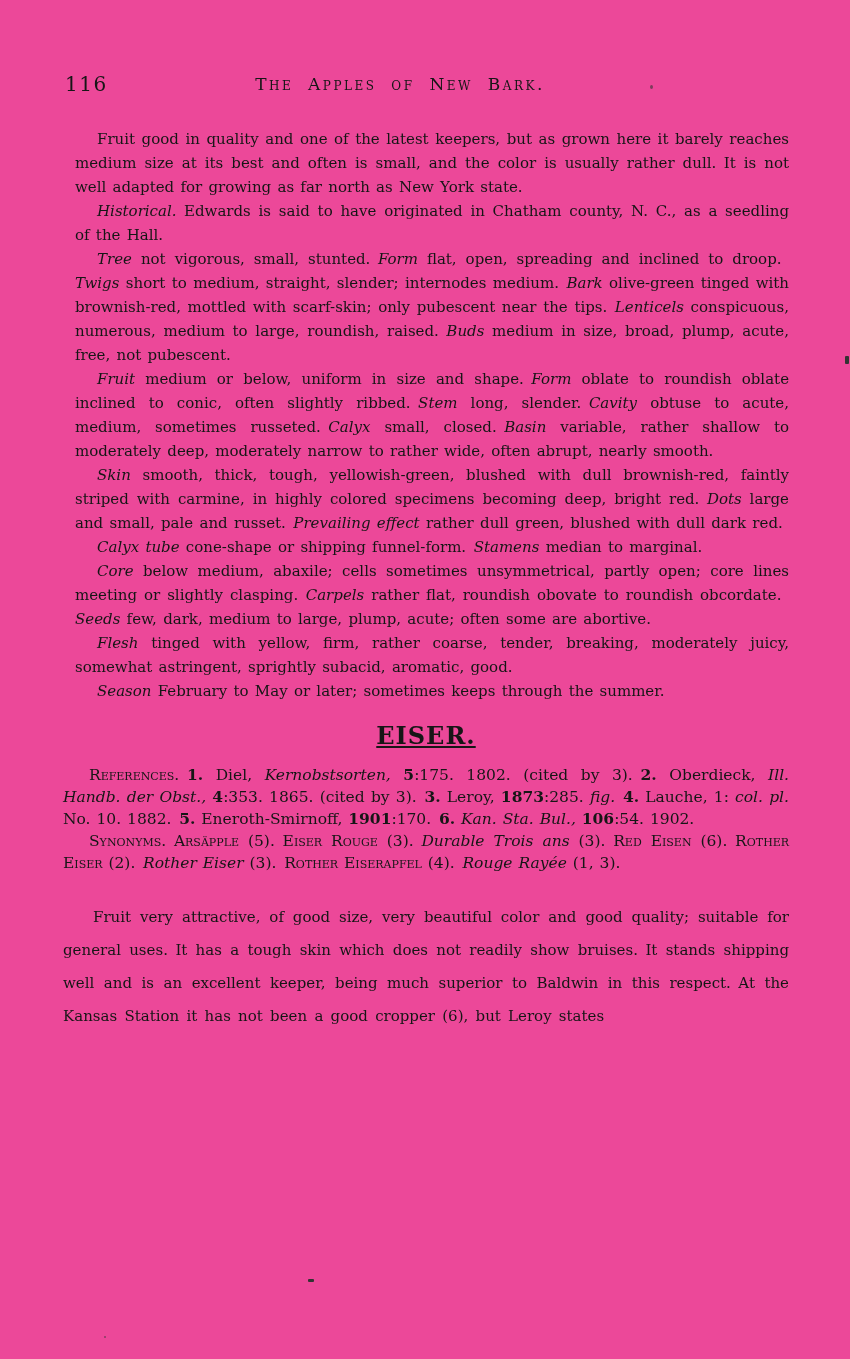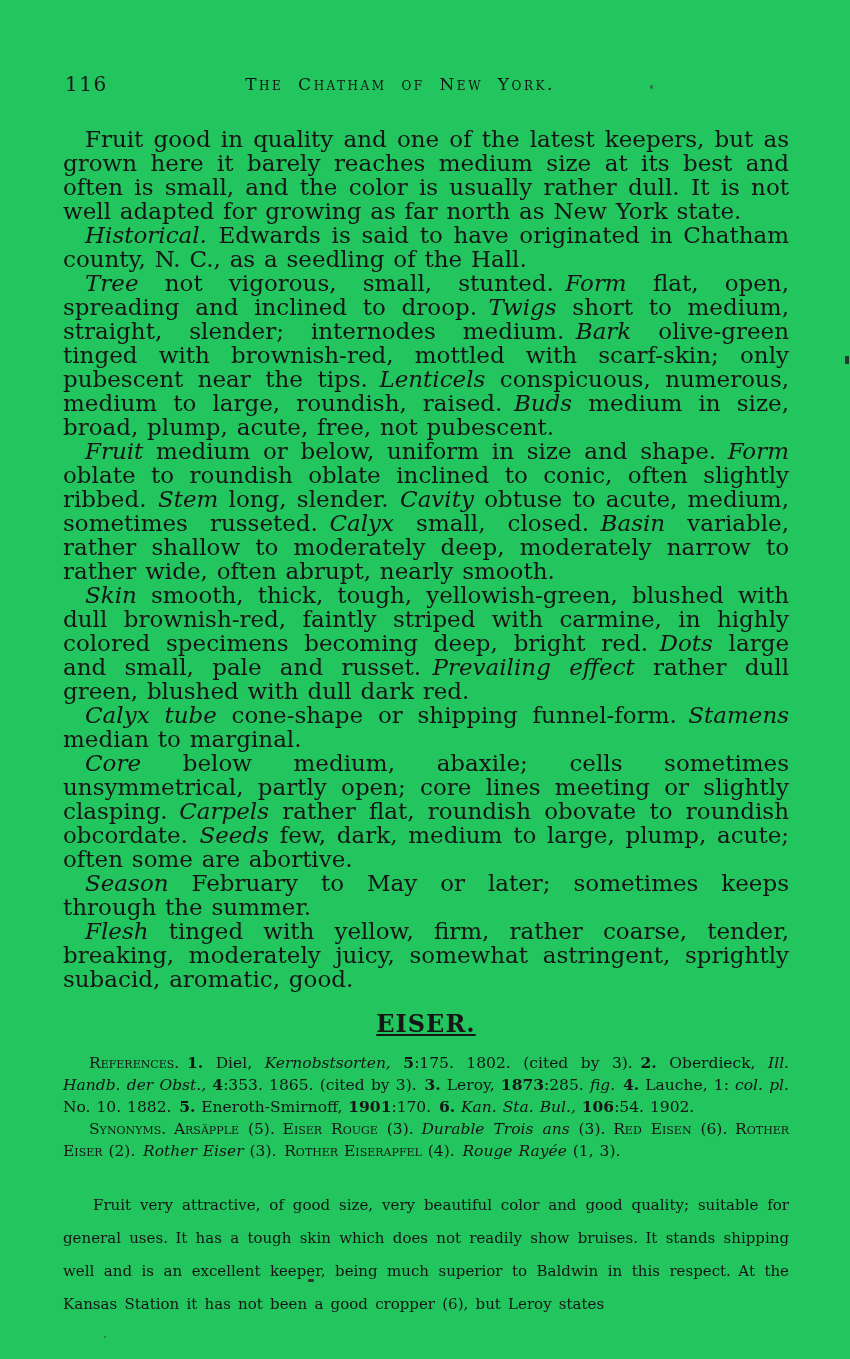--- a/index.html
+++ b/index.html
@@ -1,35 +1,35 @@
 <!DOCTYPE html>
 <html lang="en"><head>
 <meta charset="utf-8">
 <style>
   html, body { margin:0; padding:0; background:#ffffff; }
   .page {
     position:relative;
     width:850px; height:1359px;
-    background:#22c55e;
+    background:#ec4899;
     font-family:"DejaVu Serif", serif;
     color:#161616;
     overflow:hidden;
   }
   .content { position:absolute; left:63px; top:0; width:726px; }
 
   .page-header { position:relative; height:26px; margin-top:72px; }
   .page-number { position:absolute; left:2px; top:0; font-size:20px; letter-spacing:1.5px; }
   .running-title {
     position:absolute; left:0; right:52px; top:2px;
     text-align:center; font-variant:small-caps;
     font-size:17px; letter-spacing:2.5px; word-spacing:7px;
   }
 
   .para { margin:0; text-align:justify; }
-  .para.body  { font-size:23px;   line-height:24px; text-indent:22px; word-spacing:1.5px; }
+  .para.body  { font-size:15px;   line-height:24px; text-indent:22px; word-spacing:1.5px;margin-left:12px; }
   .para.refs  { font-size:15.5px; line-height:22px; text-indent:26px; word-spacing:1px; }
   .para.large { font-size:15px;   line-height:33px; text-indent:30px; word-spacing:2.5px; margin-top:27px; }
   [data-name="intro-paragraph"] { margin-top:29px; }
 
   .subhead {
     text-align:center; font-variant:small-caps;
     font-size:16px; letter-spacing:2px;
     margin:5px 0 6px; font-weight:normal;
   }
   .variety {
@@ -45,32 +45,32 @@
 
   .speck { position:absolute; background:#333; border-radius:50%; }
 </style>
 </head>
 <body>
 
 <div class="page" data-name="book-page">
   <div class="content" data-name="text-column">
     <div class="page-header" data-name="page-header">
       <span class="page-number" data-name="page-number">116</span>
-      <span class="running-title" data-name="running-title">The Chatham of New York.</span>
+      <span class="running-title" data-name="running-title">The Apples of New Bark.</span>
     </div>
     <div data-name="page-content">
         <p class="para body" data-name="intro-paragraph"><span data-name="text-segment">Fruit good in quality and one of the latest keepers, but as grown here it barely reaches medium size at its best and often is small, and the color is usually rather dull. It is not well adapted for growing as far north as New York state.</span></p>
         <p class="para body" data-name="historical-paragraph"><span class="i" data-name="text-segment">Historical.</span><span data-name="text-segment"> Edwards is said to have originated in Chatham county, N. C., as a seedling of the Hall.</span></p>
         <p class="para body" data-name="tree-paragraph"><span class="i" data-name="text-segment">Tree</span><span data-name="text-segment"> not vigorous, small, stunted. </span><span class="i" data-name="text-segment">Form</span><span data-name="text-segment"> flat, open, spreading and inclined to droop. </span><span class="i" data-name="text-segment">Twigs</span><span data-name="text-segment"> short to medium, straight, slender; internodes medium. </span><span class="i" data-name="text-segment">Bark</span><span data-name="text-segment"> olive-green tinged with brownish-red, mottled with scarf-skin; only pubescent near the tips. </span><span class="i" data-name="text-segment">Lenticels</span><span data-name="text-segment"> conspicuous, numerous, medium to large, roundish, raised. </span><span class="i" data-name="text-segment">Buds</span><span data-name="text-segment"> medium in size, broad, plump, acute, free, not pubescent.</span></p>
         <p class="para body" data-name="fruit-paragraph"><span class="i" data-name="text-segment">Fruit</span><span data-name="text-segment"> medium or below, uniform in size and shape. </span><span class="i" data-name="text-segment">Form</span><span data-name="text-segment"> oblate to roundish oblate inclined to conic, often slightly ribbed. </span><span class="i" data-name="text-segment">Stem</span><span data-name="text-segment"> long, slender. </span><span class="i" data-name="text-segment">Cavity</span><span data-name="text-segment"> obtuse to acute, medium, sometimes russeted. </span><span class="i" data-name="text-segment">Calyx</span><span data-name="text-segment"> small, closed. </span><span class="i" data-name="text-segment">Basin</span><span data-name="text-segment"> variable, rather shallow to moderately deep, moderately narrow to rather wide, often abrupt, nearly smooth.</span></p>
         <p class="para body" data-name="skin-paragraph"><span class="i" data-name="text-segment">Skin</span><span data-name="text-segment"> smooth, thick, tough, yellowish-green, blushed with dull brownish-red, faintly striped with carmine, in highly colored specimens becoming deep, bright red. </span><span class="i" data-name="text-segment">Dots</span><span data-name="text-segment"> large and small, pale and russet. </span><span class="i" data-name="text-segment">Prevailing effect</span><span data-name="text-segment"> rather dull green, blushed with dull dark red.</span></p>
         <p class="para body" data-name="calyx-tube-paragraph"><span class="i" data-name="text-segment">Calyx tube</span><span data-name="text-segment"> cone-shape or shipping funnel-form. </span><span class="i" data-name="text-segment">Stamens</span><span data-name="text-segment"> median to marginal.</span></p>
         <p class="para body" data-name="core-paragraph"><span class="i" data-name="text-segment">Core</span><span data-name="text-segment"> below medium, abaxile; cells sometimes unsymmetrical, partly open; core lines meeting or slightly clasping. </span><span class="i" data-name="text-segment">Carpels</span><span data-name="text-segment"> rather flat, roundish obovate to roundish obcordate. </span><span class="i" data-name="text-segment">Seeds</span><span data-name="text-segment"> few, dark, medium to large, plump, acute; often some are abortive.</span></p>
+        <p class="para body" data-name="flesh-paragraph"><span class="i" data-name="text-segment">Flesh</span><span data-name="text-segment"> tinged with yellow, firm, rather coarse, tender, breaking, moderately juicy, somewhat astringent, sprightly subacid, aromatic, good.</span></p>
         <p class="para body" data-name="season-paragraph"><span class="i" data-name="text-segment">Season</span><span data-name="text-segment"> February to May or later; sometimes keeps through the summer.</span></p>
-        <p class="para body" data-name="flesh-paragraph"><span class="i" data-name="text-segment">Flesh</span><span data-name="text-segment"> tinged with yellow, firm, rather coarse, tender, breaking, moderately juicy, somewhat astringent, sprightly subacid, aromatic, good.</span></p>
         <div class="variety" data-name="variety-heading">EISER.</div>
         <p class="para refs" data-name="references-paragraph"><span class="sc" data-name="text-segment">References.</span><span data-name="text-segment"> </span><span class="b" data-name="text-segment">1.</span><span data-name="text-segment"> Diel, </span><span class="i" data-name="text-segment">Kernobstsorten,</span><span data-name="text-segment"> </span><span class="b" data-name="text-segment">5</span><span data-name="text-segment">:175. 1802. (cited by 3). </span><span class="b" data-name="text-segment">2.</span><span data-name="text-segment"> Ober­dieck, </span><span class="i" data-name="text-segment">Ill. Handb. der Obst.,</span><span data-name="text-segment"> </span><span class="b" data-name="text-segment">4</span><span data-name="text-segment">:353. 1865. (cited by 3). </span><span class="b" data-name="text-segment">3.</span><span data-name="text-segment"> Leroy, </span><span class="b" data-name="text-segment">1873</span><span data-name="text-segment">:285. </span><span class="i" data-name="text-segment">fig.</span><span data-name="text-segment"> </span><span class="b" data-name="text-segment">4.</span><span data-name="text-segment"> Lauche, 1: </span><span class="i" data-name="text-segment">col. pl.</span><span data-name="text-segment"> No. 10. 1882. </span><span class="b" data-name="text-segment">5.</span><span data-name="text-segment"> Eneroth-Smirnoff, </span><span class="b" data-name="text-segment">1901</span><span data-name="text-segment">:170. </span><span class="b" data-name="text-segment">6.</span><span data-name="text-segment"> </span><span class="i" data-name="text-segment">Kan. Sta. Bul.,</span><span data-name="text-segment"> </span><span class="b" data-name="text-segment">106</span><span data-name="text-segment">:54. 1902.</span></p>
         <p class="para refs" data-name="synonyms-paragraph"><span class="sc" data-name="text-segment">Synonyms.</span><span data-name="text-segment"> </span><span class="sc" data-name="text-segment">Arsäpple</span><span data-name="text-segment"> (5). </span><span class="sc" data-name="text-segment">Eiser Rouge</span><span data-name="text-segment"> (3). </span><span class="i" data-name="text-segment">Durable Trois ans</span><span data-name="text-segment"> (3). </span><span class="sc" data-name="text-segment">Red Eisen</span><span data-name="text-segment"> (6). </span><span class="sc" data-name="text-segment">Rother Eiser</span><span data-name="text-segment"> (2). </span><span class="i" data-name="text-segment">Rother Eiser</span><span data-name="text-segment"> (3). </span><span class="sc" data-name="text-segment">Rother Eiser­apfel</span><span data-name="text-segment"> (4). </span><span class="i" data-name="text-segment">Rouge Rayée</span><span data-name="text-segment"> (1, 3).</span></p>
         <p class="para large" data-name="discussion-paragraph"><span data-name="text-segment">Fruit very attractive, of good size, very beautiful color and good quality; suitable for general uses. It has a tough skin which does not readily show bruises. It stands shipping well and is an excel­lent keeper, being much superior to Baldwin in this respect. At the Kansas Station it has not been a good cropper (6), but Leroy states</span></p>
       </div>
   </div>
 
   <div class="speck" data-name="ink-speck" style="left:650px; top:85px;  width:3px; height:4px; opacity:.6;"></div>
   <div class="speck" data-name="ink-speck" style="left:845px; top:356px; width:4px; height:8px; border-radius:1px;"></div>
   <div class="speck" data-name="ink-speck" style="left:308px; top:1279px; width:6px; height:3px; border-radius:1px;"></div>

